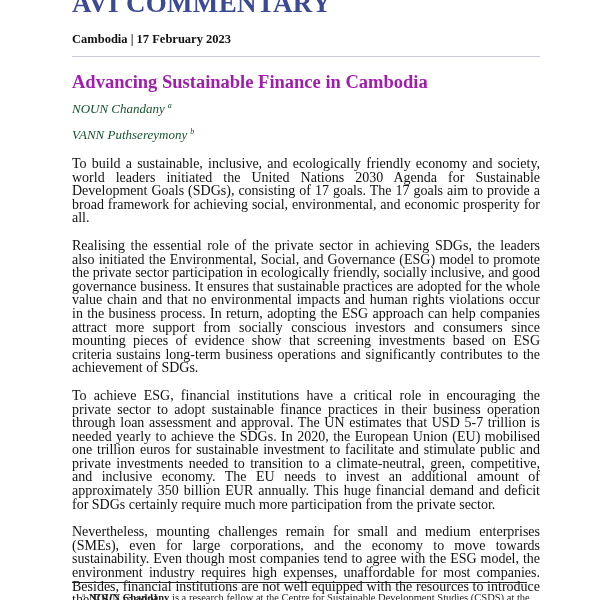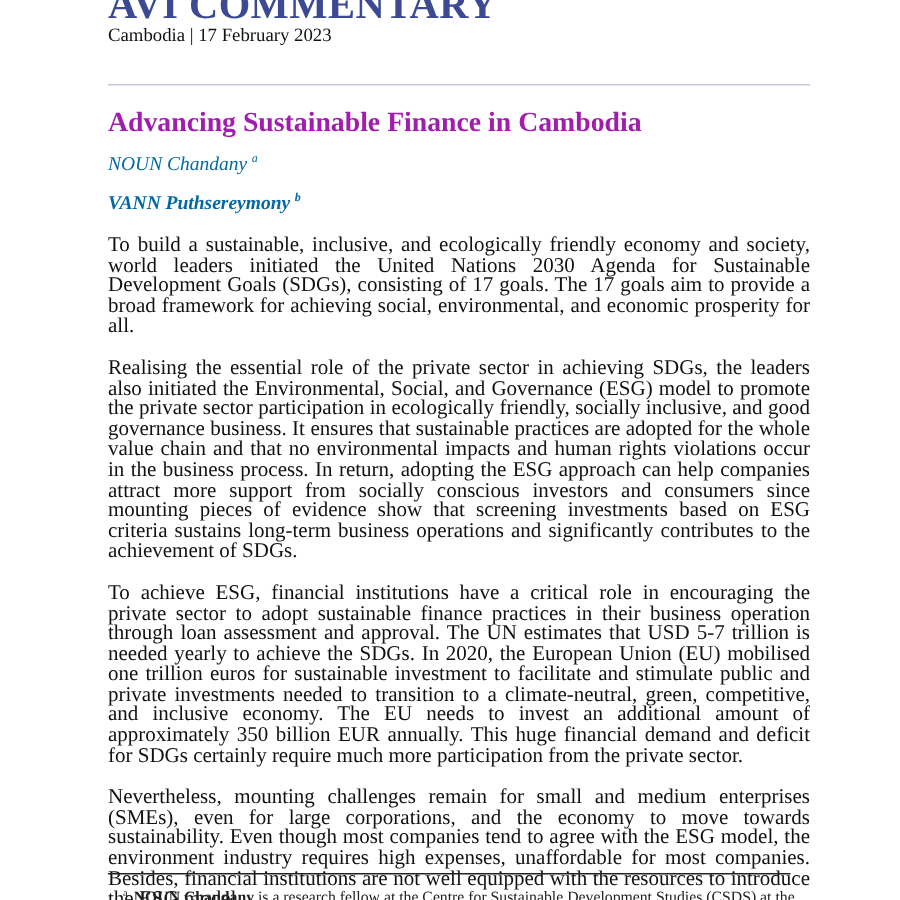--- a/index.html
+++ b/index.html
@@ -20,22 +20,22 @@
       font-weight: bold;
       font-size: 27px;
       letter-spacing: 0.3px;
       color: #3b4a93;
       line-height: 30px;
       white-space: nowrap;
     }
     .dateline {
       position: absolute;
       left: 72px;
-      top: 16px;
-      font-weight: normal;
+      top: 32px;
+      font-weight: bold;
       font-size: 12.5px;
       color: #111;
       white-space: nowrap;
     }
     .top-rule {
       position: absolute;
       left: 72px;
       top: 56px;
       width: 468px;
       height: 1px;
@@ -48,30 +48,30 @@
       font-weight: bold;
       font-size: 18.5px;
       white-space: nowrap;
       color: #a21caf;
     }
     .author {
       position: absolute;
       left: 72px;
       font-style: italic;
       font-size: 13px;
-      color: #0369a1;
+      color: #14532d;
       white-space: nowrap;
     }
     .author sup {
       font-size: 8px;
       vertical-align: 5px;
       margin-left: 3px;
     }
     .author-1 { top: 101px; }
-    .author-2 { top: 127px; font-weight: bold; }
+    .author-2 { top: 127px; }
     .body-text {
       position: absolute;
       left: 72px;
       top: 157px;
       width: 468px;
     }
     .para {
       font-size: 14px;
       line-height: 13.6px;
       text-align: justify;

